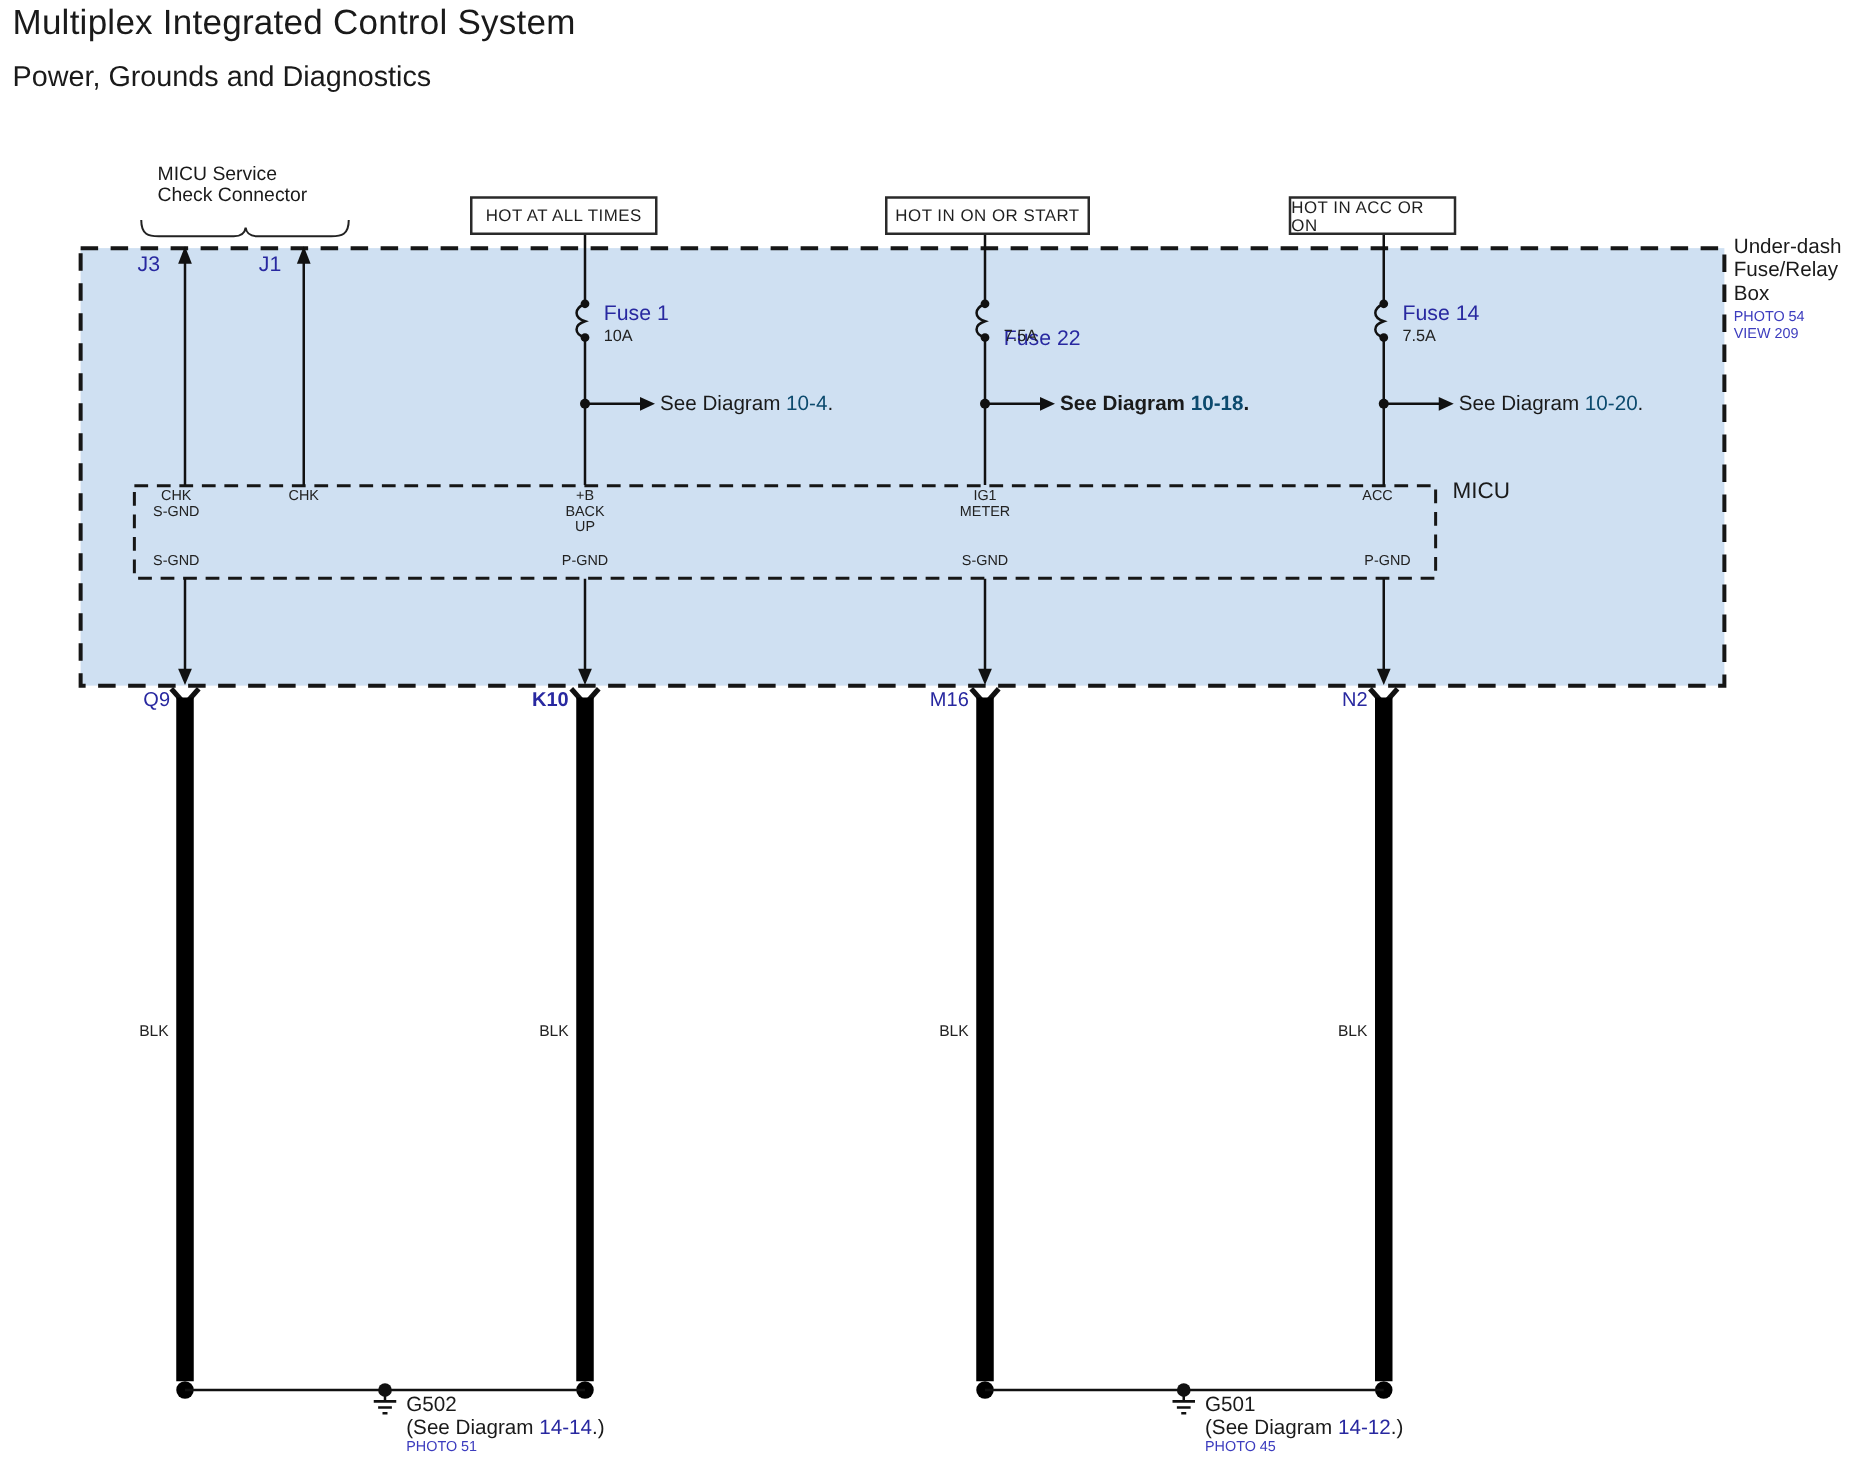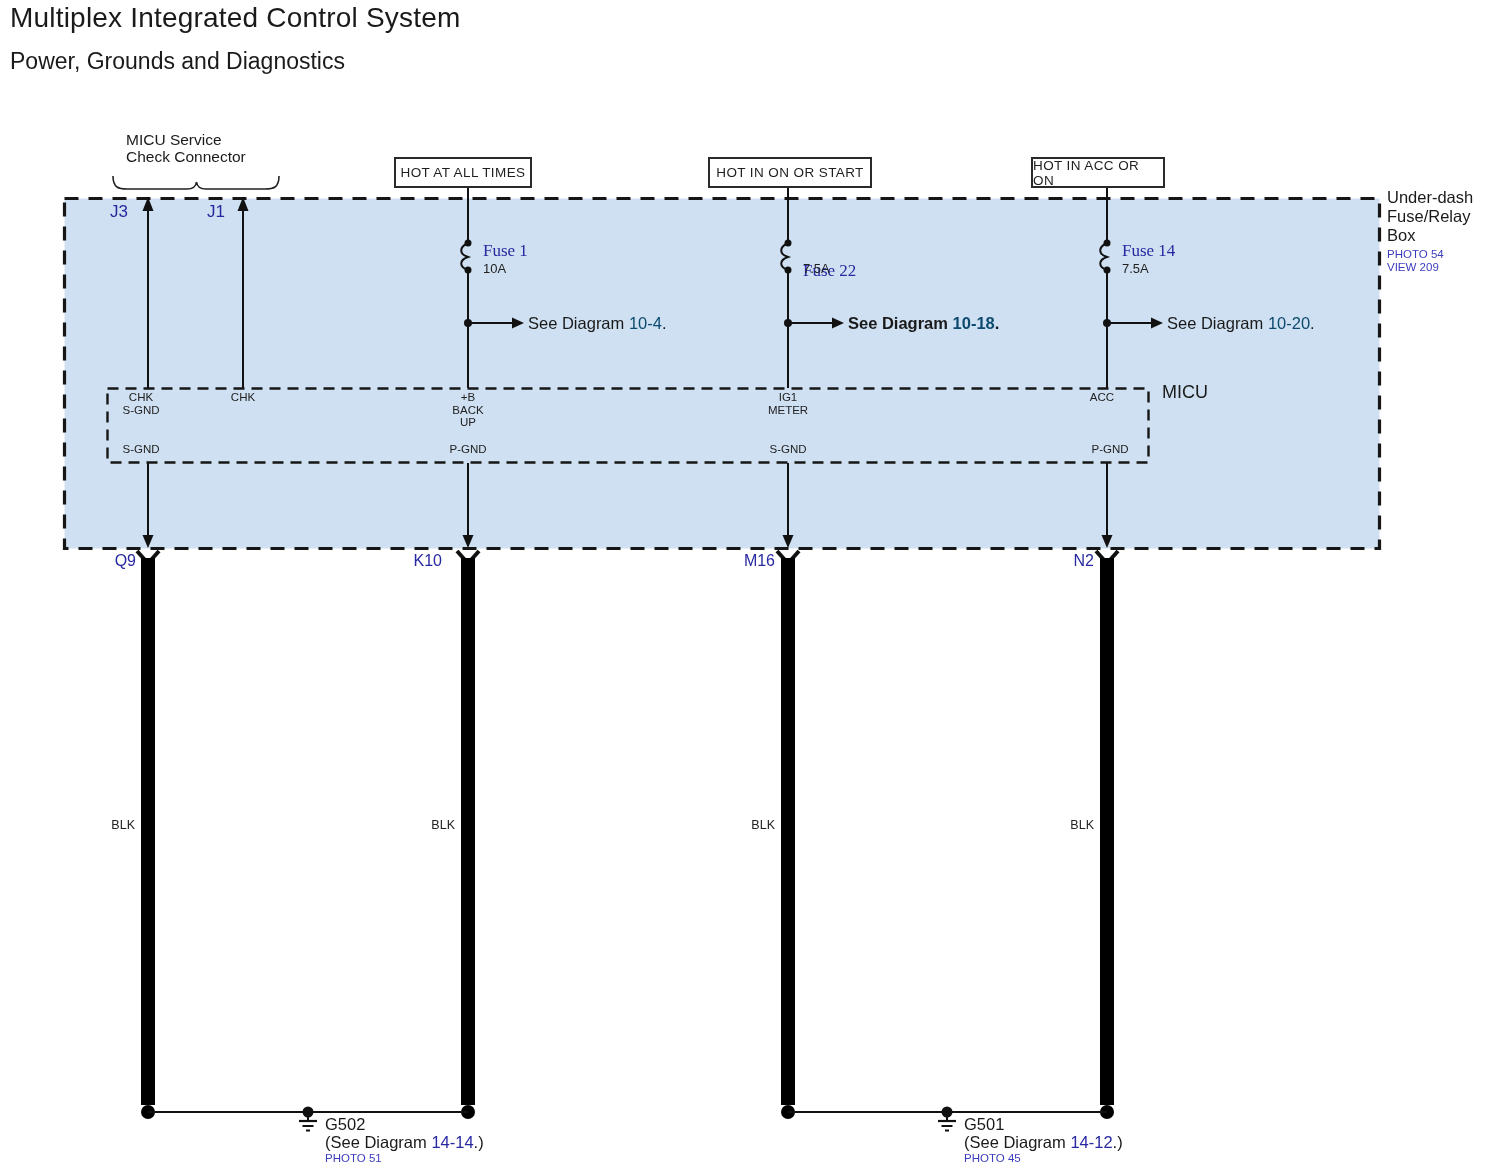--- a/index.html
+++ b/index.html
@@ -15,21 +15,21 @@
   .page-subtitle{left:10px;top:48px;font-size:23px;font-weight:400;}
   .brace-label{left:126px;top:131px;font-size:15.5px;line-height:17px;}
   .hot-box{
     border:2px solid #2a2a2a;background:#fff;height:31px;box-sizing:border-box;
     display:flex;align-items:center;justify-content:center;
     font-size:13.5px;letter-spacing:0.4px;color:#1f1f1f;
   }
   .underdash{left:1387px;top:188px;font-size:16.5px;line-height:19px;color:#1a1a1a;}
   .link-small{font-size:11.5px;line-height:13px;color:#3c3cbe;}
   .conn-label{font-size:17px;color:#2828a0;}
-  .fuse-name{font-size:17px;color:#2828a0;font-family:Liberation Serif, serif;}
+  .fuse-name{font-size:17px;color:#2828a0;}
   .fuse-rating{font-size:13px;color:#222;}
   .see-row{font-size:16.5px;color:#1a1a1a;white-space:nowrap;}
   .see-row .ref{color:#0c4a6e;}
   .micu-label{font-size:18px;color:#1a1a1a;}
   .pin{font-size:11.5px;line-height:12.5px;color:#222;text-align:center;width:80px;}
   .pin span{display:block;}
   .bconn{font-size:16px;color:#2828a0;text-align:right;width:60px;}
   .wire-color{font-size:12.5px;color:#222;text-align:right;width:40px;}
   .gnd-name{font-size:16.5px;color:#1a1a1a;}
   .gnd-see{font-size:16.5px;color:#1a1a1a;white-space:nowrap;}
@@ -147,21 +147,21 @@
 </svg>
 
 <div class="abs page-title">Multiplex Integrated Control System</div>
 <div class="abs page-subtitle">Power, Grounds and Diagnostics</div>
 
 <div class="abs brace-label">
   <span style="display:block">MICU Service</span>
   <span style="display:block">Check Connector</span>
 </div>
 
-<div class="abs hot-box" style="left:394px;top:157px;width:138px;">
+<div class="abs hot-box" style="left:376px;top:157px;width:150px;">
   <span>HOT AT ALL TIMES</span>
 </div>
 <div class="abs hot-box" style="left:708px;top:157px;width:164px;">
   <span>HOT IN ON OR START</span>
 </div>
 <div class="abs hot-box" style="left:1031px;top:157px;width:134px;">
   <span>HOT IN ACC OR ON</span>
 </div>
 
 <div class="abs underdash">
@@ -221,21 +221,21 @@
   <span>P-GND</span>
 </div>
 <div class="abs pin" style="left:748px;top:443px;">
   <span>S-GND</span>
 </div>
 <div class="abs pin" style="left:1070px;top:443px;">
   <span>P-GND</span>
 </div>
 
 <div class="abs bconn" style="left:76px;top:552px;">Q9</div>
-<div class="abs bconn" style="left:382px;top:552px;">K10</div>
+<div class="abs bconn" style="left:395px;top:552px;font-weight:bold;">K10</div>
 <div class="abs bconn" style="left:715px;top:552px;">M16</div>
 <div class="abs bconn" style="left:1034px;top:552px;">N2</div>
 
 <div class="abs wire-color" style="left:95px;top:818px;">BLK</div>
 <div class="abs wire-color" style="left:415px;top:818px;">BLK</div>
 <div class="abs wire-color" style="left:735px;top:818px;">BLK</div>
 <div class="abs wire-color" style="left:1054px;top:818px;">BLK</div>
 
 <div class="abs gnd-name" style="left:325px;top:1115px;">G502</div>
 <div class="abs gnd-see" style="left:325px;top:1133px;">

